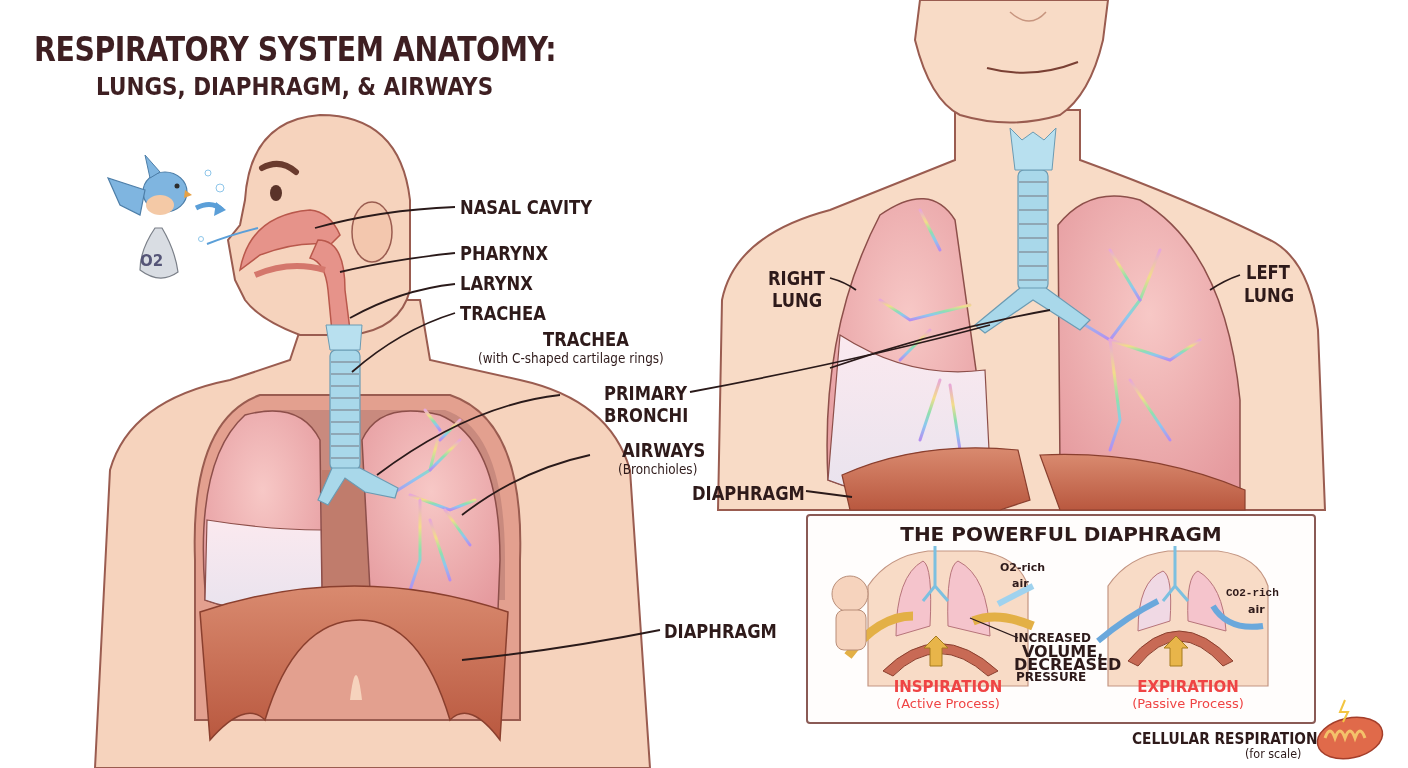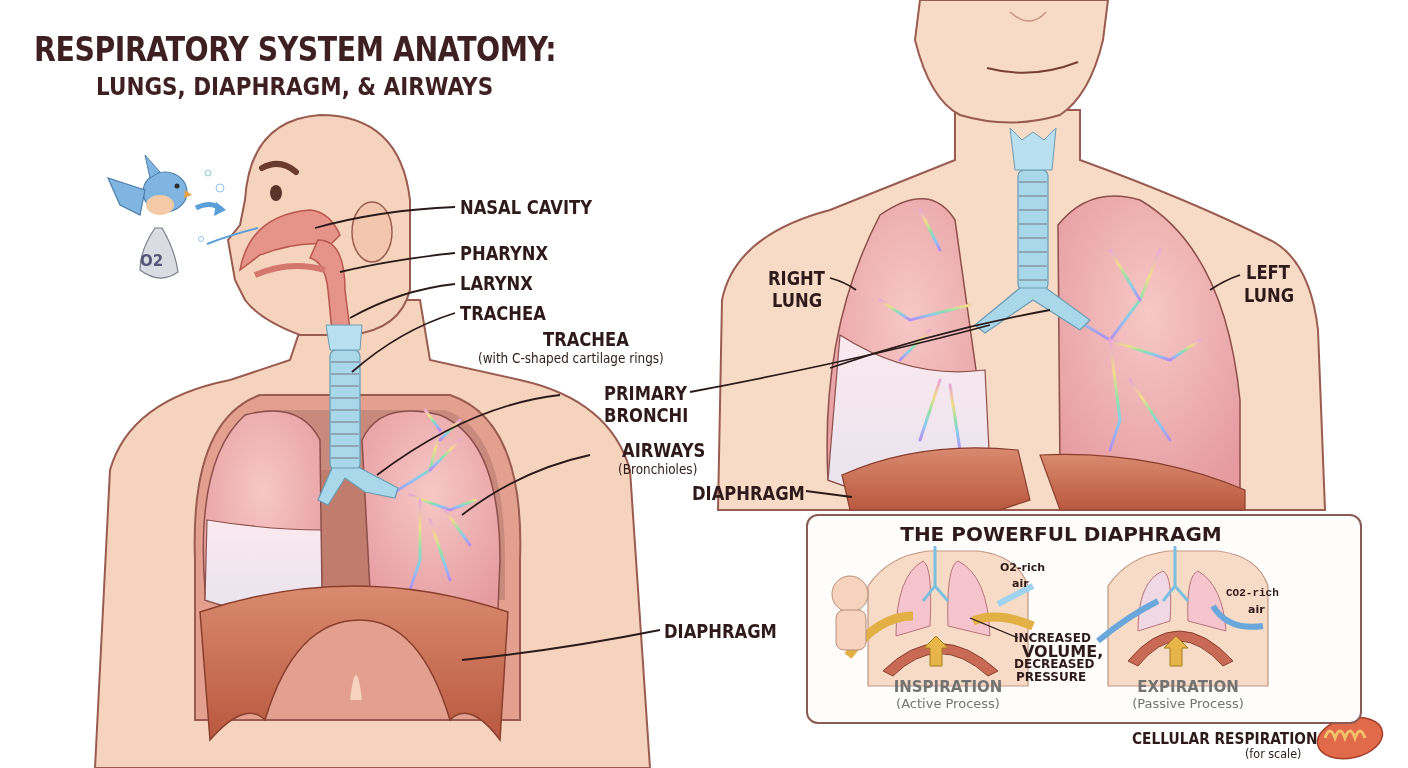--- a/index.html
+++ b/index.html
@@ -21,28 +21,28 @@
     font-weight: bold; font-size: 25px; color: #3e1f22;
     transform: scaleX(0.86); transform-origin: left top;
   }
   .lbl {
     font-weight: bold; color: #2e1a1a; font-size: 19px; line-height: 21px;
     transform: scaleX(0.86); transform-origin: left top; white-space: nowrap;
   }
   .sub { font-weight: normal; font-size: 14px; line-height: 16px; }
   .box {
     left: 806px; top: 514px; width: 506px; height: 206px;
-    border: 2px solid #8a5a55; border-radius: 12px; background: #fffdfc; padding-left: 46px;
+    border: 2px solid #8a5a55; border-radius: 4px; background: #fffdfc;
   }
   .box-title {
     left: 0; width: 506px; top: 6px; text-align: center;
     font-weight: bold; font-size: 20px; color: #2e1a1a;
   }
   .sm { font-weight: bold; font-size: 11px; line-height: 15px; color: #2e1a1a; white-space: nowrap; }
-  .cap { font-size: 13px; color: #737373; text-align: center; }
+  .cap { font-size: 13px; color: #ef4444; text-align: center; }
   svg { position: absolute; left: 0; top: 0; }
 </style>
 </head>
 <body>
 
 <svg width="1408" height="768" viewBox="0 0 1408 768">
   <defs>
     <radialGradient id="lungG" cx="50%" cy="40%" r="70%">
       <stop offset="0%" stop-color="#f7c8c6"></stop>
       <stop offset="100%" stop-color="#e59a9e"></stop>
@@ -247,21 +247,21 @@
     <path d="M320,145 Q370,85 425,145 L415,150 Q370,100 330,150 Z" fill="#c86a55" stroke="#8a3f2e"></path>
     <path d="M362,150 L362,132 L356,132 L368,120 L380,132 L374,132 L374,150 Z" fill="#e8b54a" stroke="#a57b1e"></path>
     <path d="M290,125 Q320,100 350,85" stroke="#6aa8dc" stroke-width="6" fill="none"></path>
     <path d="M405,90 Q420,115 455,110" stroke="#6aa8dc" stroke-width="6" fill="none"></path>
     <line x1="162" y1="102" x2="210" y2="122" stroke="#2a1a1a" stroke-width="1.2"></line>
   </svg>
   <div class="abs sm" style="left:192px;top:44px;">O2-rich</div>
   <div class="abs sm" style="left:204px;top:60px;">air</div>
   <div class="abs sm" style="left:206px;top:116px;font-size:12px;line-height:13px;">INCREASED</div>
   <div class="abs sm" style="left:214px;top:129px;font-size:16px;line-height:13px;">VOLUME,</div>
-  <div class="abs sm" style="left:206px;top:142px;font-size:12px;line-height:13px;">DECREASED</div>
+  <div class="abs sm" style="left:206px;top:142px;font-size:16px;line-height:13px;">DECREASED</div>
   <div class="abs sm" style="left:208px;top:155px;font-size:12px;line-height:13px;text-align:right;">PRESSURE</div>
   <div class="abs sm" style="left:418px;top:70px;font-family:Liberation Mono, monospace;">CO2-rich</div>
   <div class="abs sm" style="left:440px;top:86px;">air</div>
   <div class="abs cap" style="left:60px;width:160px;top:162px;font-weight:bold;font-size:15px;">INSPIRATION</div>
   <div class="abs cap" style="left:60px;width:160px;top:180px;">(Active Process)</div>
   <div class="abs cap" style="left:300px;width:160px;top:162px;font-weight:bold;font-size:15px;">EXPIRATION</div>
   <div class="abs cap" style="left:300px;width:160px;top:180px;">(Passive Process)</div>
 </div>
 
 <div class="abs lbl" style="left:1132px;top:728px;font-size:16px;">CELLULAR RESPIRATION</div>

